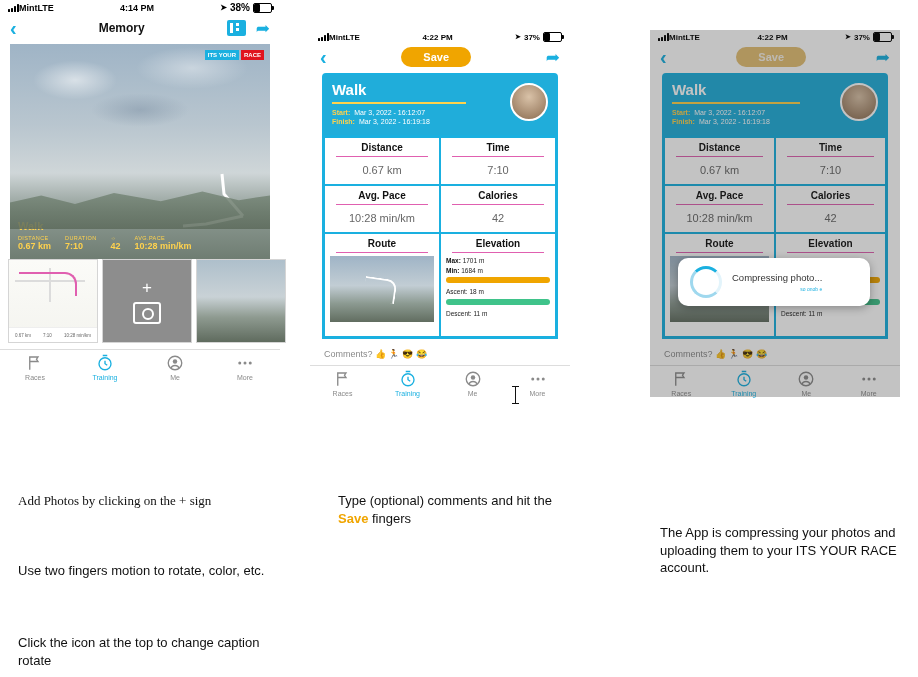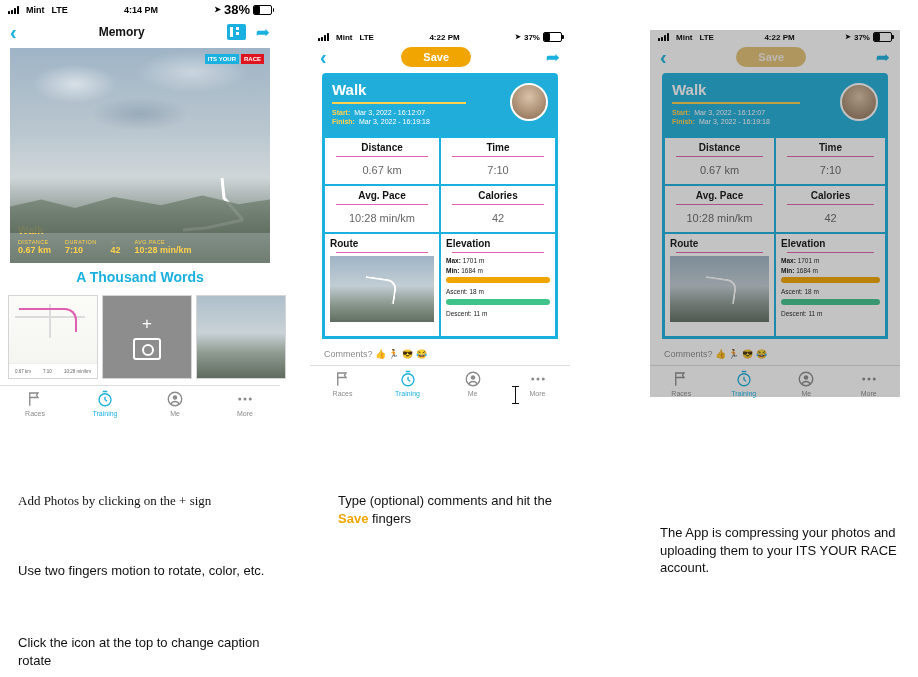--- a/index.html
+++ b/index.html
@@ -14,21 +14,21 @@
   .p1{left:0;width:280px;}
   .p2{left:310px;width:260px;}
   .p3{left:650px;width:250px;}
 
   
   .statusbar{
     display:flex;align-items:center;justify-content:space-between;
     font-size:9px;font-weight:bold;color:#000;
     padding:2px 8px 1px 8px;
   }
-  .sb-left{display:flex;align-items:center;gap:7px;text-align:center;}
+  .sb-left{display:flex;align-items:center;gap:0;text-align:center;}
   .sb-right{display:flex;align-items:center;gap:3px;}
   .bars{display:inline-flex;align-items:flex-end;gap:1px;height:8px;}
   .bars i{display:block;width:2px;background:#000;border-radius:.5px;}
   .bars i:nth-child(1){height:3px;}
   .bars i:nth-child(2){height:4px;}
   .bars i:nth-child(3){height:6px;}
   .bars i:nth-child(4){height:8px;}
   .batt{
     width:17px;height:8px;border:1px solid #000;border-radius:2px;
     position:relative;display:inline-block;
@@ -170,21 +170,21 @@
     border:2px solid #1ab0e0;border-top:none;display:flex;flex-wrap:wrap;
   }
   .cell{
     width:50%;box-sizing:border-box;border:1px solid #1ab0e0;padding:4px 5px 6px 5px;
     text-align:center;background:#fff;
   }
   .cell .t{font-size:10px;font-weight:bold;color:#111;}
   .cell .hr{height:1px;background:#e060b0;margin:3px 6px;}
   .cell .v{font-size:11px;color:#666;padding:4px 0 2px 0;}
   .cell.tall{height:104px;text-align:left;}
-  .cell.tall .t{}
+  .cell.tall .t{text-align:center;}
   .mini-map{
     height:66px;margin-top:2px;
     background:linear-gradient(#9fb4c6 0%,#c2cdd4 45%,#8c9a91 72%,#616d60 100%);
     position:relative;overflow:hidden;
   }
   .mini-map:after{
     content:"";position:absolute;left:34px;top:22px;width:30px;height:22px;
     border-top:2px solid #fff;border-right:2px solid #fff;border-radius:0 10px 0 0;
     transform:rotate(8deg);
   }
@@ -240,21 +240,21 @@
           <i></i>
           <i></i>
           <i></i>
         </span>
       <span style="font-size:9px">Mint</span>
       <span style="font-size:9px">LTE</span>
     </div>
     <div style="font-size:9px">4:14 PM</div>
     <div class="sb-right">
       <span style="font-size:8px">➤</span>
-      <span style="font-size:13px">38%</span>
+      <span style="font-size:10px">38%</span>
       <span class="batt">
           <b style="width:38%"></b>
         </span>
     </div>
   </div>
 
   <div class="navbar">
     <div class="nav-back">‹</div>
     <div class="nav-title">Memory</div>
     <div class="nav-right">
@@ -288,21 +288,20 @@
           <span class="v">42</span>
         </div>
         <div class="col">
           <span class="k">AVG.PACE</span>
           <span class="v">10:28 min/km</span>
         </div>
       </div>
     </div>
   </div>
 
-  <div class="caption">A Thousand Words</div>
 
   <div class="thumbs">
     <div class="thumb map">
       <div class="thumb-foot">
         <span>0.67 km</span>
         <span>7:10</span>
         <span>10:28 min/km</span>
       </div>
     </div>
     <div class="thumb add">
@@ -586,20 +585,27 @@
             <circle cx="5" cy="12" r="2" fill="#8a8a8a"></circle>
             <circle cx="12" cy="12" r="2" fill="#8a8a8a"></circle>
             <circle cx="19" cy="12" r="2" fill="#8a8a8a"></circle>
           </svg>
       <span class="lbl">More</span>
     </div>
   </div>
 
   <div class="dim-layer"></div>
 
+  <div class="toast">
+    <div class="spinner"></div>
+    <div>
+      <div class="t1">Compressing photo...</div>
+      <div class="t2">so onob e</div>
+    </div>
+  </div>
 
  </div>
 </div>
 
 <div class="note" style="left:18px;top:492px;width:248px;font-family:Liberation Serif, serif;">Add Photos by clicking on the + sign</div>
 <div class="note" style="left:18px;top:562px;width:248px;">Use two fingers motion to rotate, color, etc.</div>
 <div class="note" style="left:18px;top:634px;width:248px;">Click the icon at the top to change caption rotate</div>
 
 <div class="note" style="left:338px;top:492px;width:215px;">
   <span>Type (optional) comments and hit the </span><span class="hl">Save</span><span> fingers</span>

